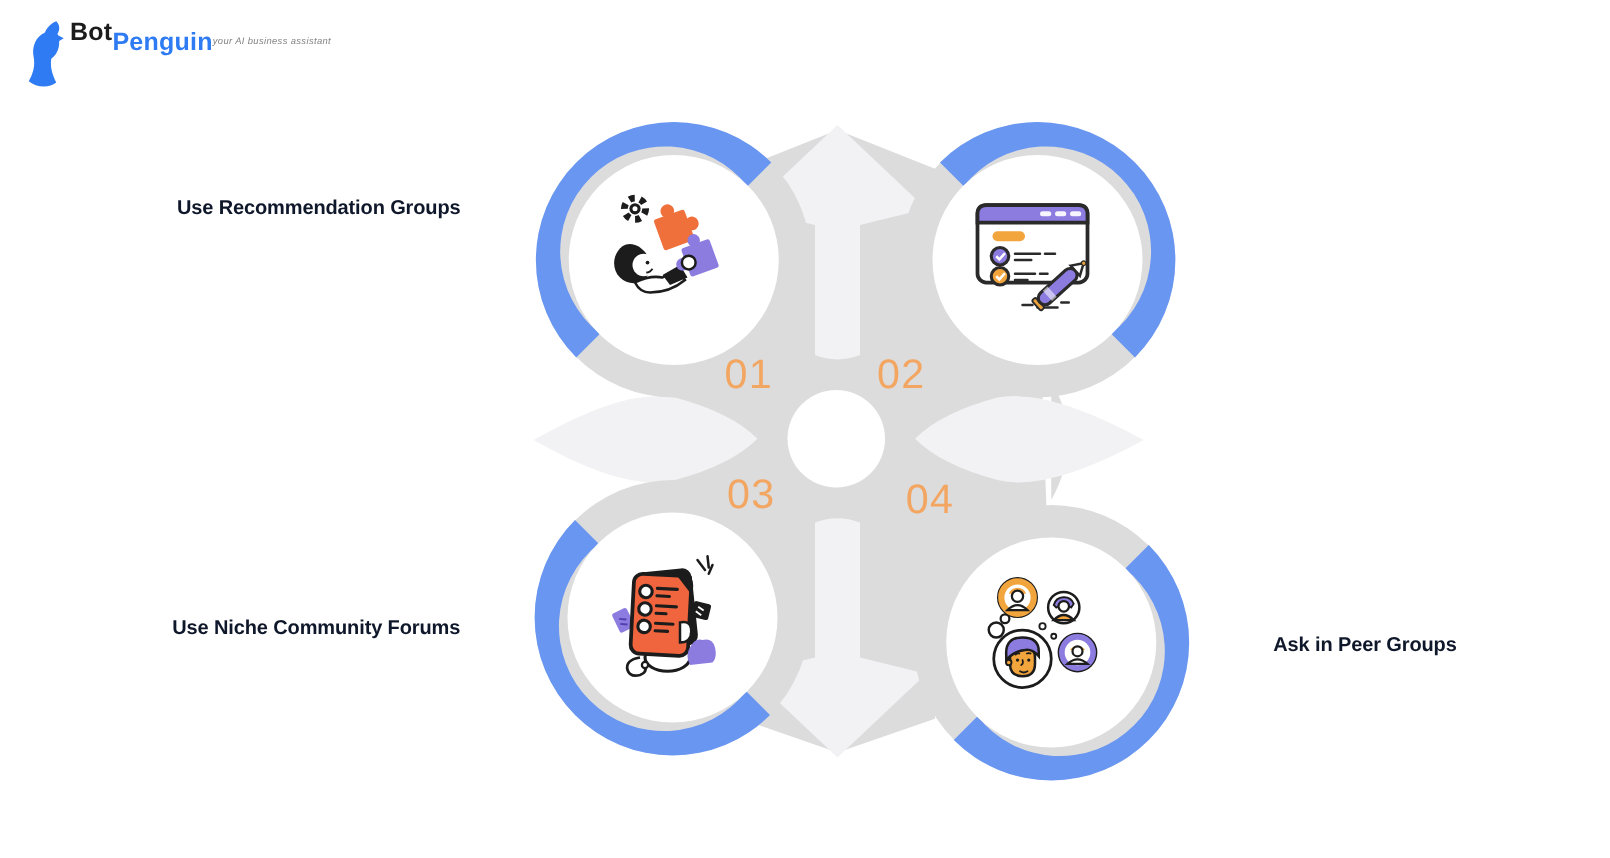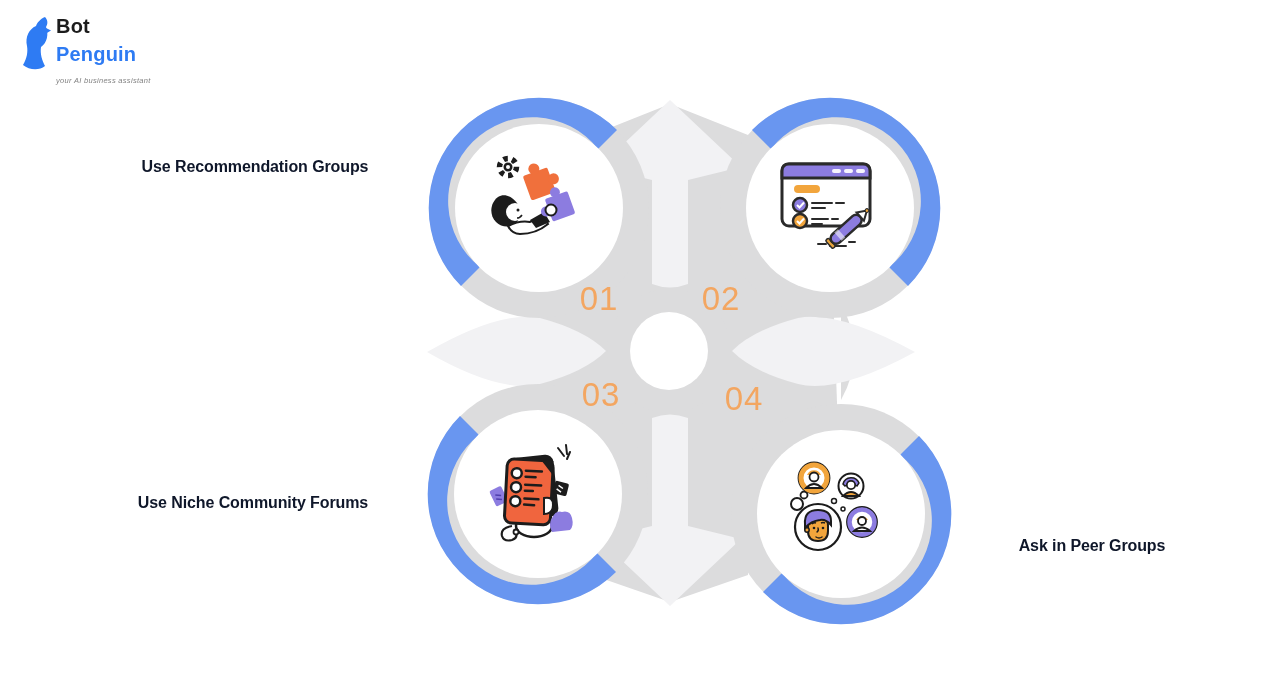--- a/index.html
+++ b/index.html
@@ -3,33 +3,33 @@
 <meta charset="utf-8">
 <style>
   html,body{margin:0;padding:0;background:#ffffff;}
   .canvas{
     position:relative;width:1288px;height:686px;background:#ffffff;overflow:hidden;
     font-family:"Liberation Sans",sans-serif;
   }
   
   .logo{position:absolute;left:22px;top:16px;display:flex;align-items:flex-start;}
   .logo-mark{width:30px;height:56px;margin-right:4px;}
-  .logo-text{display:flex;flex-direction:column;line-height:1;}
+  .logo-text{display:flex;line-height:1;}
   .logo-bot{font-size:20px;font-weight:bold;color:#1c1c1c;letter-spacing:.2px;}
   .logo-penguin{font-size:20px;font-weight:bold;color:#2e7bf3;letter-spacing:.2px;margin-top:8px;}
   .logo-tagline{font-size:7.5px;font-style:italic;color:#828282;margin-top:13px;letter-spacing:.3px;}
   
   .step-label{
     position:absolute;width:320px;text-align:center;
     font-size:16px;font-weight:bold;color:#0f172a;line-height:1.17;letter-spacing:-.1px;
   }
   .lbl-1{left:95px;top:158px;}
   .lbl-2{left:935px;top:170px;}
   .lbl-3{left:93px;top:494px;}
-  .lbl-4{left:932px;top:508px;margin-top:29px;}
+  .lbl-4{left:932px;top:508px;}
   
   .diagram{position:absolute;left:0;top:0;}
   .num{
     font-family:"Liberation Sans",sans-serif;font-size:33px;fill:#f3a661;letter-spacing:1px;
   }
 </style>
 </head>
 <body>
 
 <div class="canvas">

